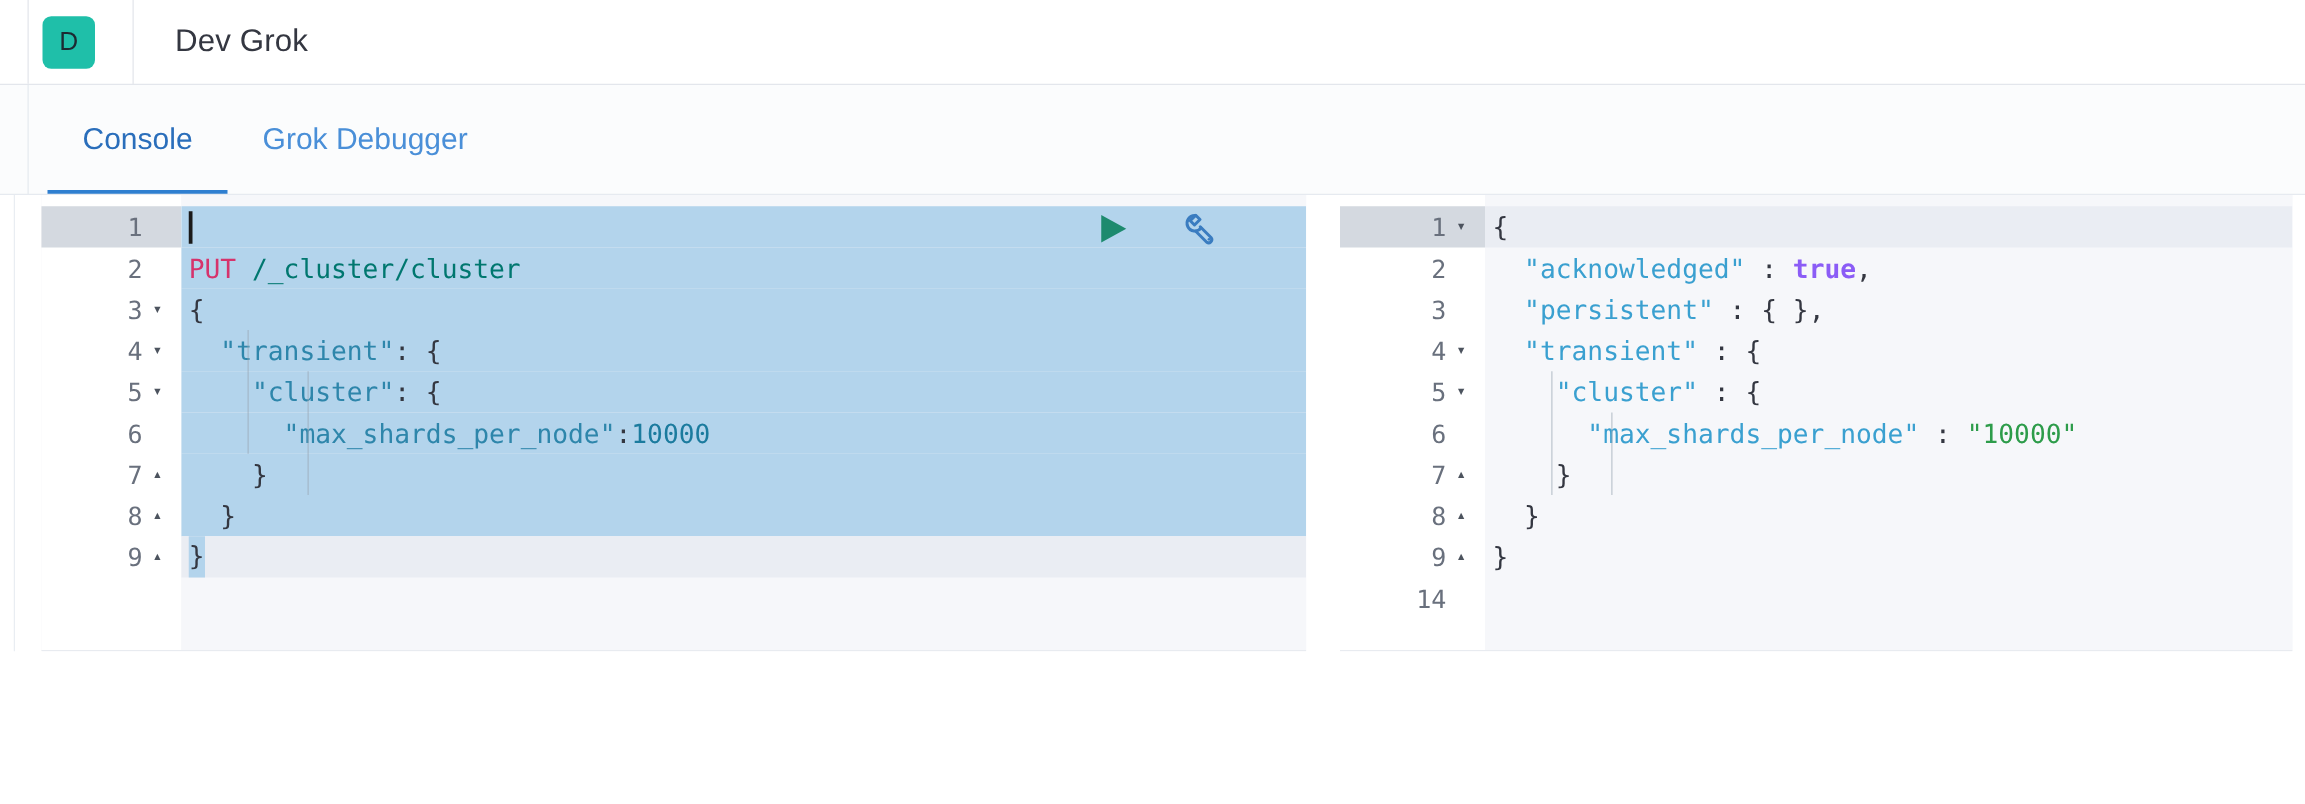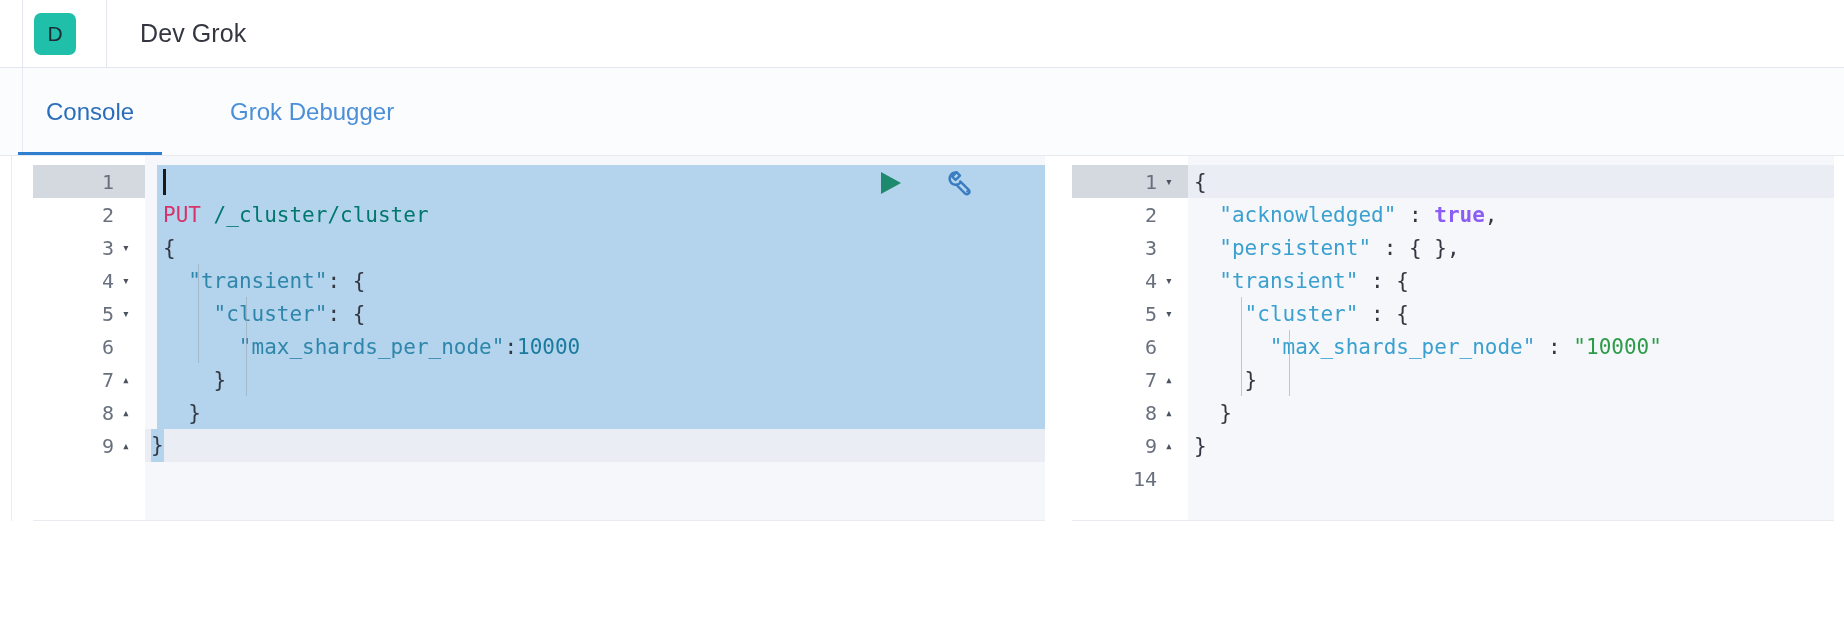--- a/index.html
+++ b/index.html
@@ -61,23 +61,22 @@
     color: #377ec8;
     padding: 0 19px;
     cursor: pointer;
     white-space: nowrap;
   }
   .top-link:first-child { padding-left: 0; }
 
   .tabs {
     height: 88px;
     display: flex; align-items: flex-start;
-    padding-left: 18px;
-    position: relative;
-    gap: 40px;
+    padding-left: 38px;
+    position: relative;
   }
   .tab {
     font-size: 24px;
     color: #4a8fd8;
     padding: 0 28px;
     height: 100%;
     display: flex; align-items: center;
     cursor: pointer;
     white-space: nowrap;
     position: relative;
@@ -157,21 +156,21 @@
     overflow: hidden;
   }
   .code-line {
     height: 33px;
     display: flex;
     align-items: center;
     white-space: pre;
     padding-left: 6px;
     position: relative;
   }
-  .code-line.sel { background: #b3d4ec; margin-left: 12px; }
+  .code-line.sel { background: #b3d4ec; }
   .code-line.activeline { background: #eaedf3; }
   .sel-part {
     background: #b3d4ec;
     display: inline-block;
     height: 33px;
     line-height: 33px;
   }
 
   
   .ig {

